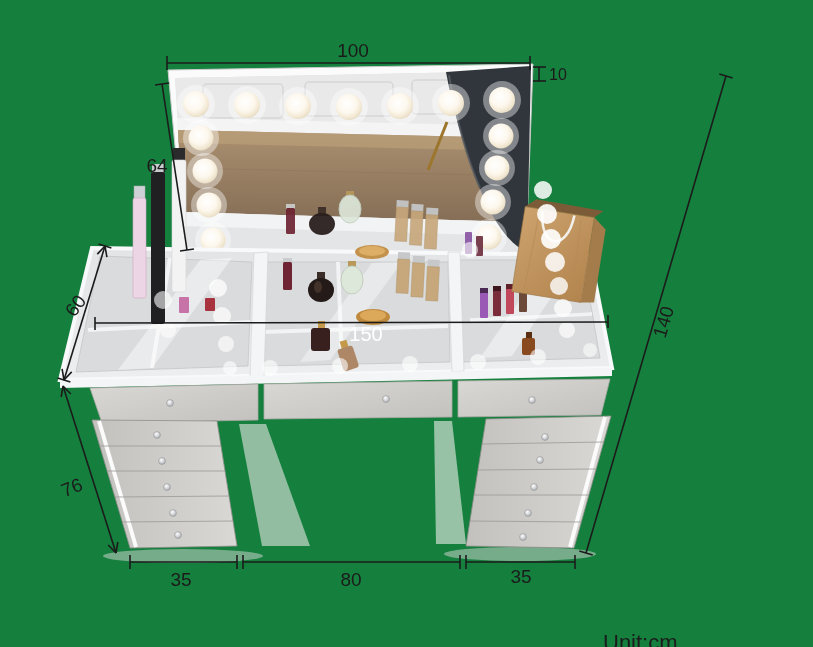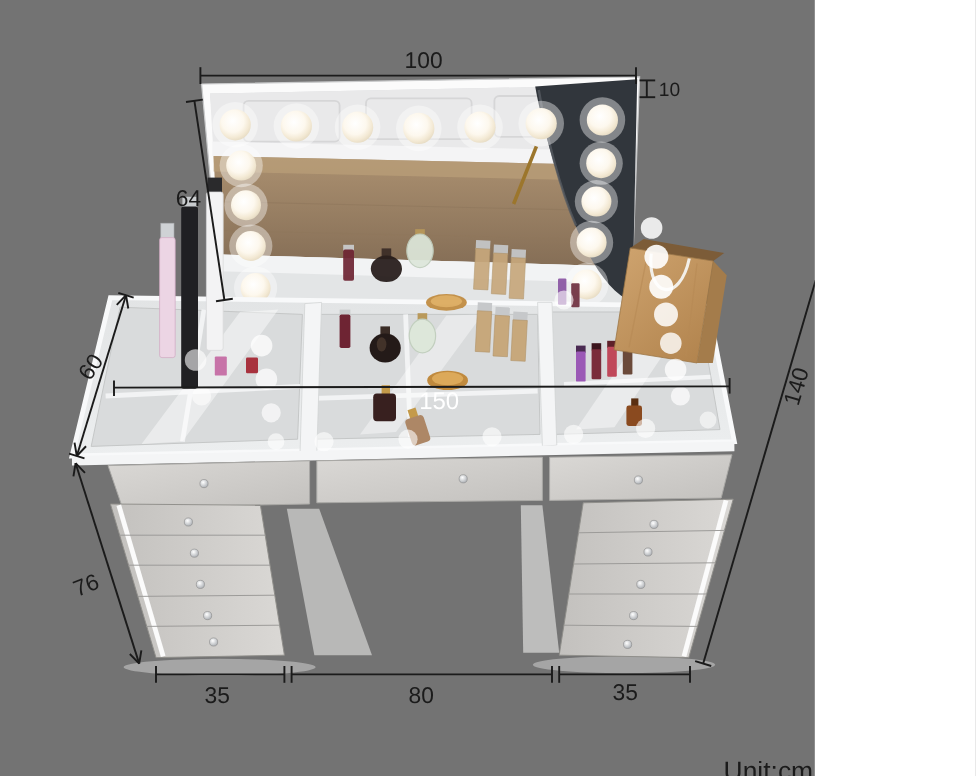--- a/index.html
+++ b/index.html
@@ -1,16 +1,16 @@
 <!DOCTYPE html>
 <html><head>
 <meta charset="utf-8">
 <style>
   html,body{margin:0;padding:0;background:#ffffff;}
-  .stage{position:relative;width:679px;height:647px;overflow:hidden;background:#737373;}
+  .stage{position:relative;width:813px;height:647px;overflow:hidden;background:#15803d;}
   svg{display:block;}
   text{font-family:"Liberation Sans","DejaVu Sans",sans-serif;}
   .dimtxt{fill:#1b1b1b;font-size:19px;}
   .dimtxt-small{fill:#1b1b1b;font-size:16px;}
   .dimtxt-white{fill:#ffffff;font-size:20px;}
   .unittxt{fill:#1b1b1b;font-size:22px;}
   .dline{stroke:#1b1b1b;stroke-width:1.6;fill:none;}
   .hair{stroke:#9a9996;stroke-width:0.8;fill:none;}
 </style>
 </head>

